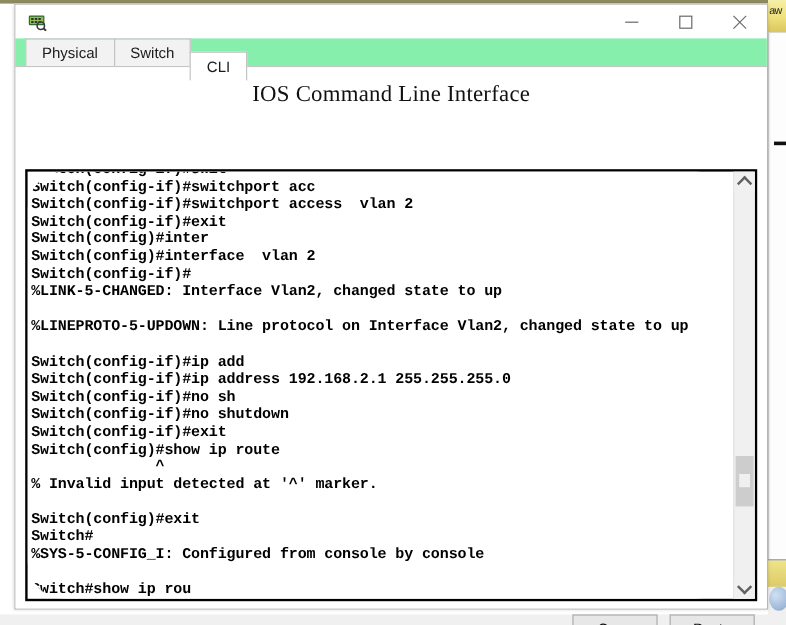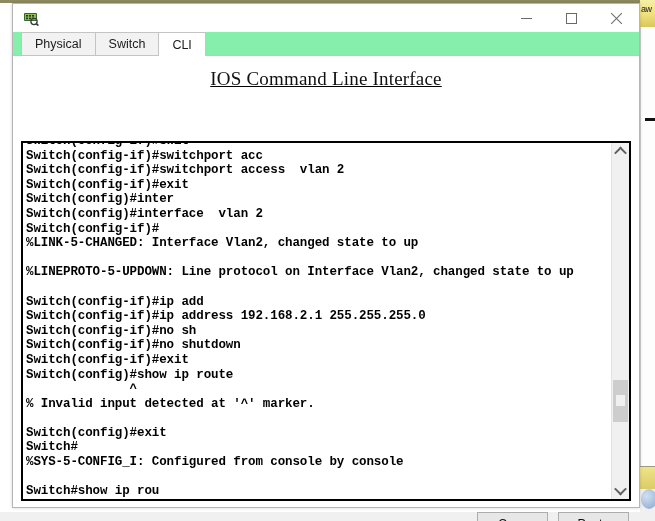--- a/index.html
+++ b/index.html
@@ -232,34 +232,34 @@
     border-bottom: none;
     margin-right: -1px;
     box-sizing: border-box;
     z-index: 1;
     font-family: "Liberation Sans", sans-serif;
   }
   .tab.active {
     background: #ffffff;
     z-index: 3;
     height: 24px;
+    margin-top: 11px;
   }
   .tab.active::after {
     content: "";
     position: absolute;
     left: 0; right: 0; bottom: -1px;
     height: 2px;
     background: #ffffff;
   }
 
   .panel {
     position: relative;
     height: calc(100% - 52px);
     background: #ffffff;
-    text-decoration: underline;
   }
 
   .cli-heading {
     text-align: center;
     font-family: "Liberation Serif", serif;
     font-size: 19px;
     color: #111111;
     padding-top: 12px;
     letter-spacing: 0.2px;
   }
@@ -276,20 +276,21 @@
     background: #ffffff;
     display: flex;
     overflow: hidden;
   }
   .term-text {
     flex: 1 1 auto;
     position: relative;
     overflow: hidden;
     background: #ffffff;
     padding-left: 3px;
+    border-radius: 31px;
   }
   .term-lines {
     position: absolute;
     left: 3px;
     top: -9px;
     font-family: "Liberation Mono", "DejaVu Sans Mono", monospace;
     font-size: 12.5px;
     line-height: 14.6px;
     color: #000000;
     white-space: pre;

